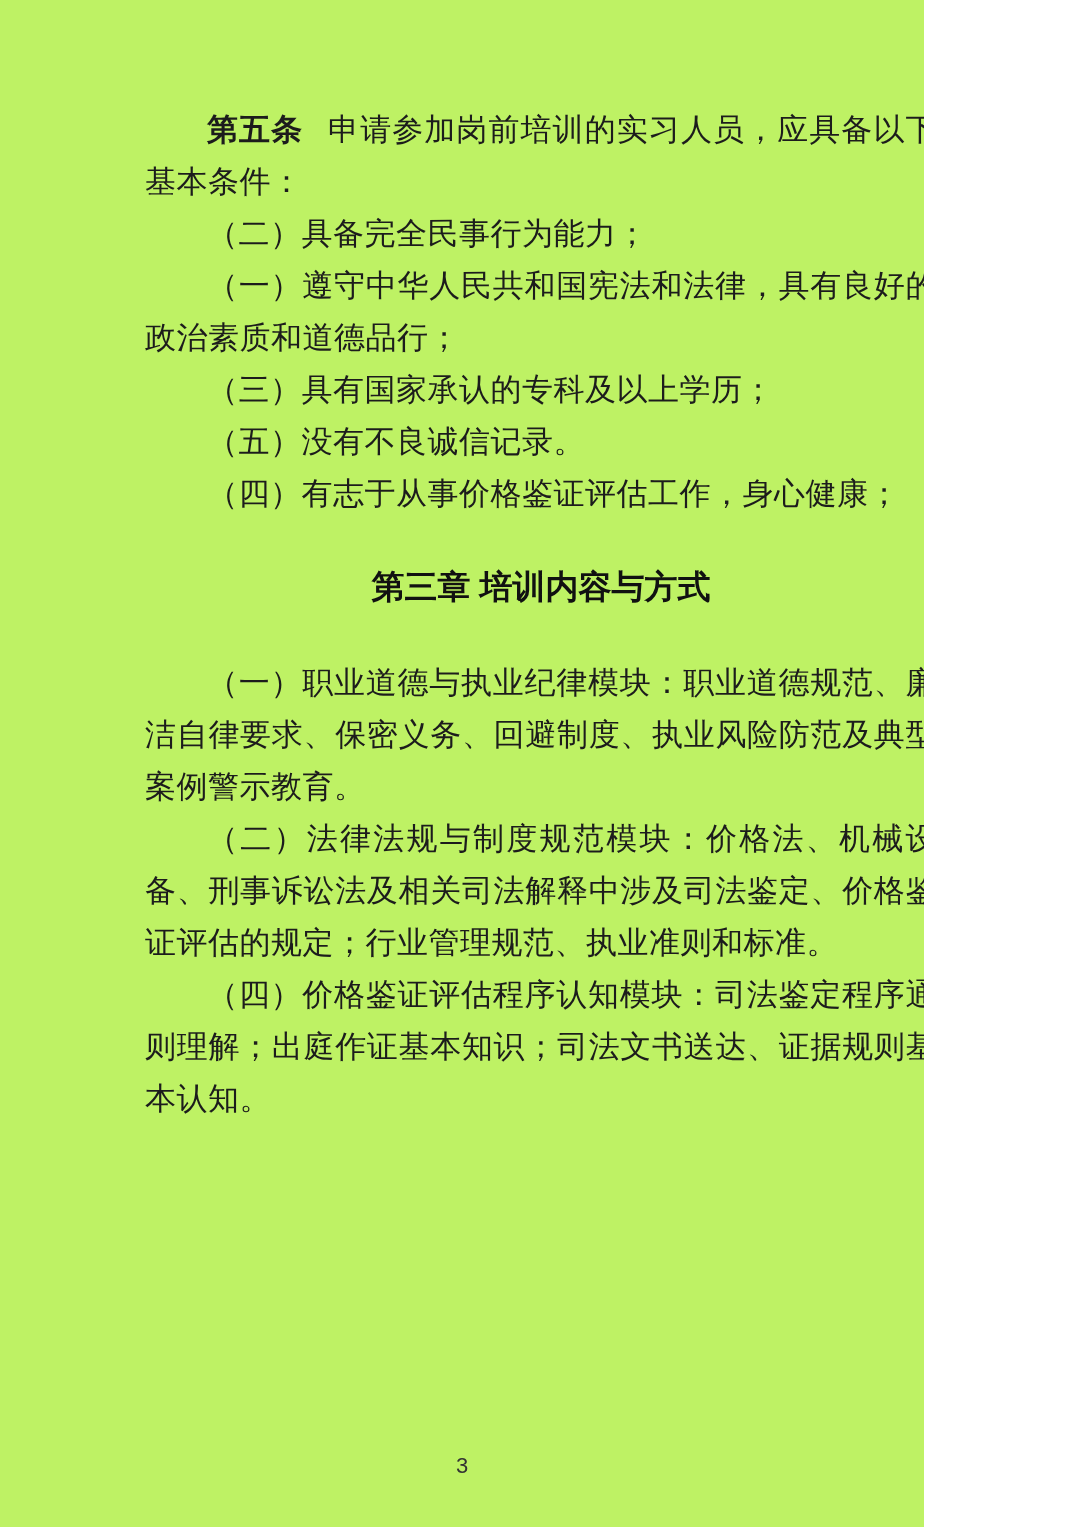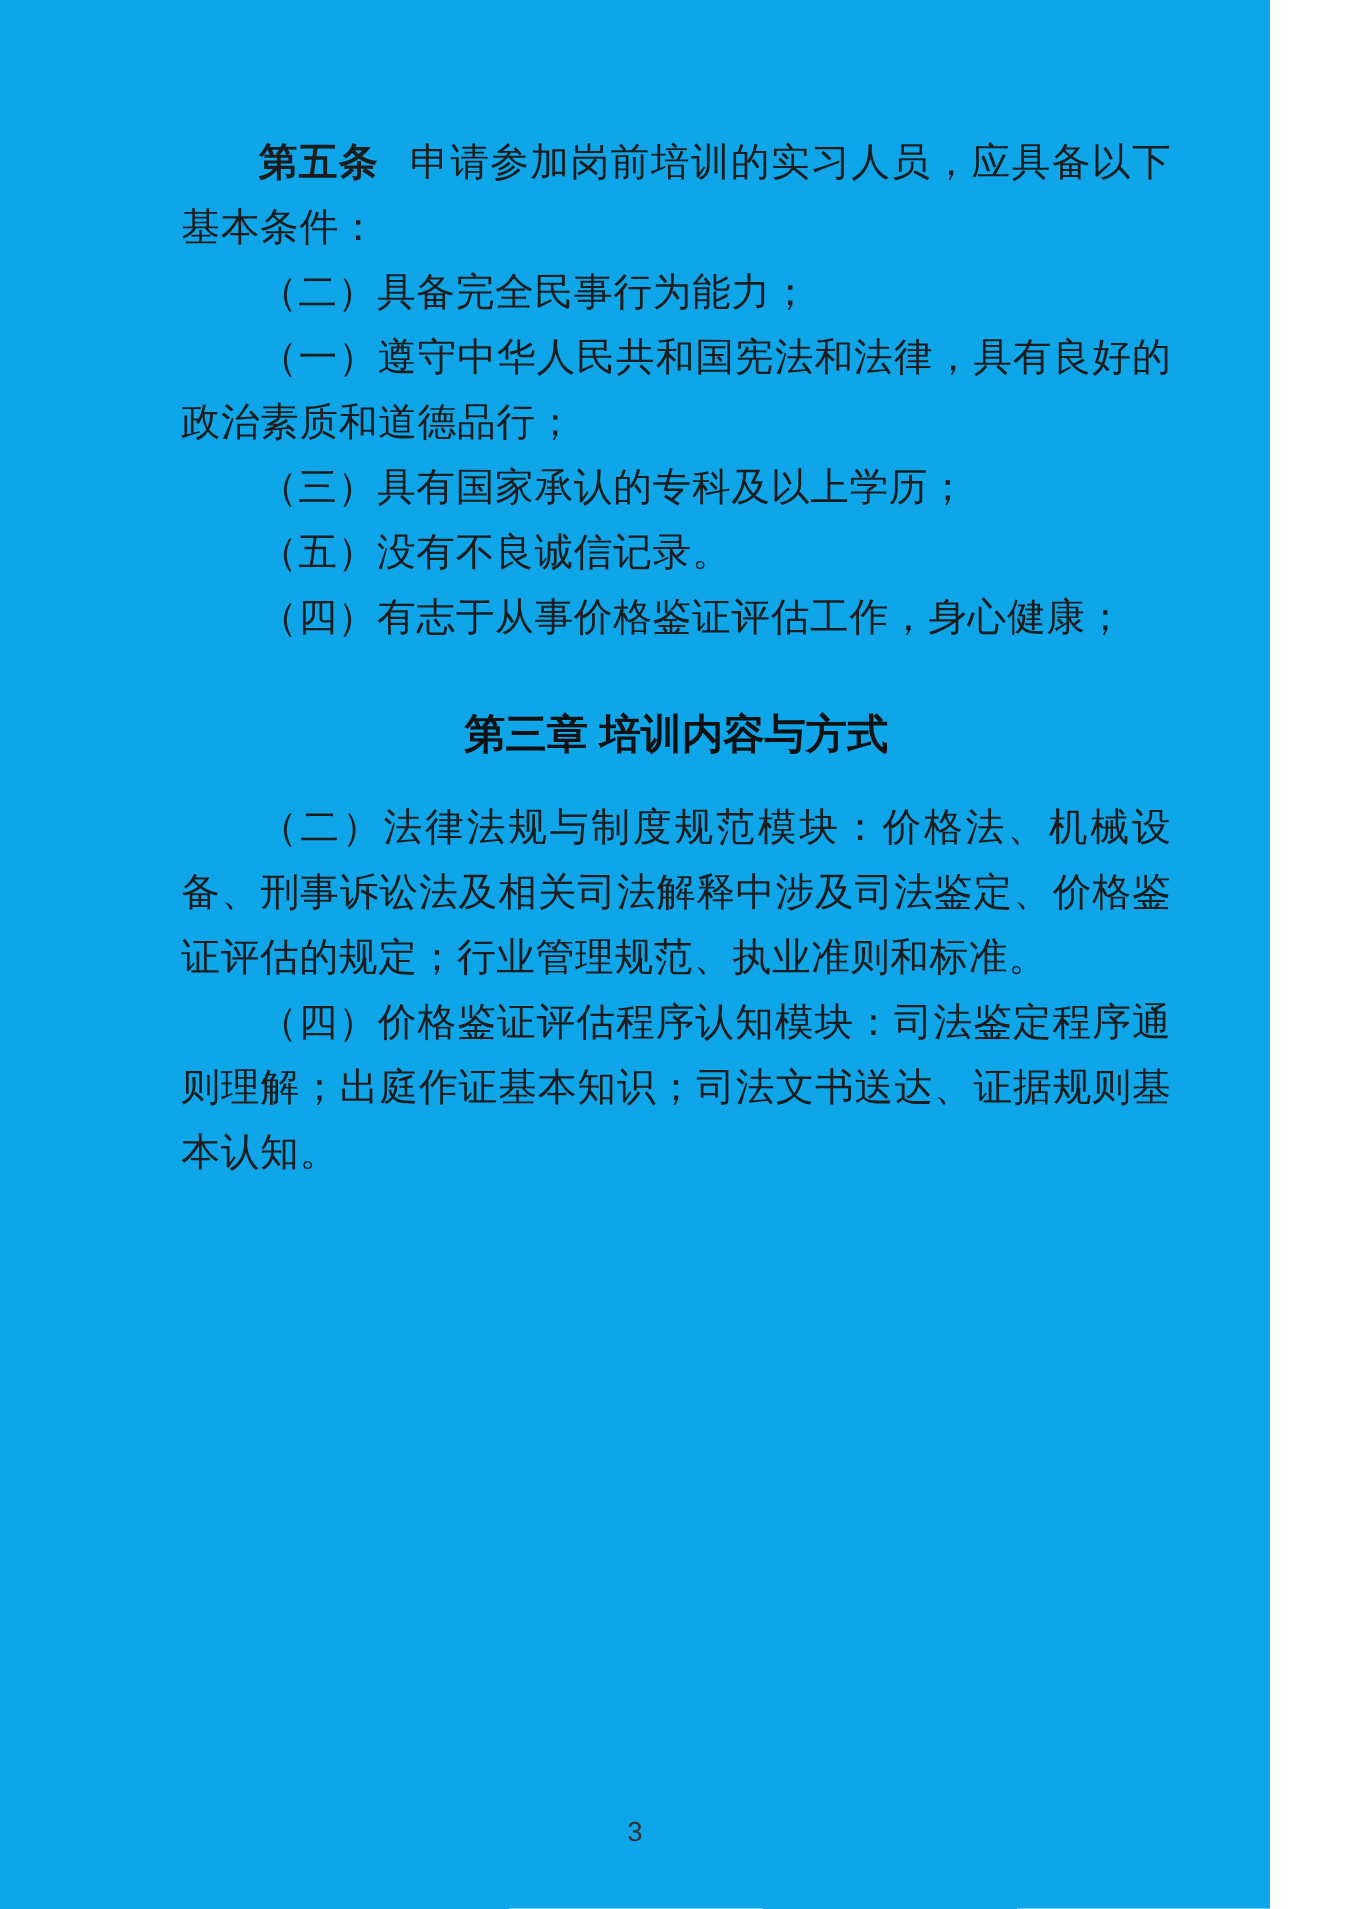--- a/index.html
+++ b/index.html
@@ -2,23 +2,23 @@
 <html lang="zh"><head>
 <meta charset="utf-8">
 <style>
   html, body {
     margin: 0;
     padding: 0;
     background: #ffffff;
   }
   .page {
     position: relative;
-    width: 1016px;
+    width: 924px;
     height: 1527px;
-    background: #0ea5e9;
+    background: #bef264;
     color: #1c1c1c;
     overflow: hidden;
   }
   .content {
     position: absolute;
     left: 145px;
     top: 104px;
     width: 792px;
   }
   .para {
@@ -29,21 +29,21 @@
     text-indent: 2em;
     text-align: justify;
     letter-spacing: 0.5px;
     color: #1c1c1c;
   }
   .article-label {
     font-weight: bold;
     margin-right: 0.8em;
   }
   .chapter-heading {
-    margin: 41px 0 23px 0;
+    margin: 41px 0 44px 0;
     font-family: "Liberation Sans", "DejaVu Sans", sans-serif;
     font-size: 33px;
     line-height: 52px;
     font-weight: bold;
     text-align: center;
     text-indent: 0;
     color: #111111;
   }
   .footer {
     position: absolute;
@@ -68,20 +68,21 @@
 
     <p class="para">（二）具备完全民事行为能力；</p>
     <p class="para">（一）遵守中华人民共和国宪法和法律，具有良好的政治素质和道德品行；</p>
     <p class="para">（三）具有国家承认的专科及以上学历；</p>
     <p class="para">（五）没有不良诚信记录。</p>
     <p class="para">（四）有志于从事价格鉴证评估工作，身心健康；</p>
 
     <h2 class="chapter-heading">第三章 培训内容与方式</h2>
 
 
+    <p class="para">（一）职业道德与执业纪律模块：职业道德规范、廉洁自律要求、保密义务、回避制度、执业风险防范及典型案例警示教育。</p>
     <p class="para">（二）法律法规与制度规范模块：价格法、机械设备、刑事诉讼法及相关司法解释中涉及司法鉴定、价格鉴证评估的规定；行业管理规范、执业准则和标准。</p>
     <p class="para">（四）价格鉴证评估程序认知模块：司法鉴定程序通则理解；出庭作证基本知识；司法文书送达、证据规则基本认知。</p>
 
   </div>
 
   <div class="footer">
     <span class="page-number">3</span>
   </div>
 </div>
 

